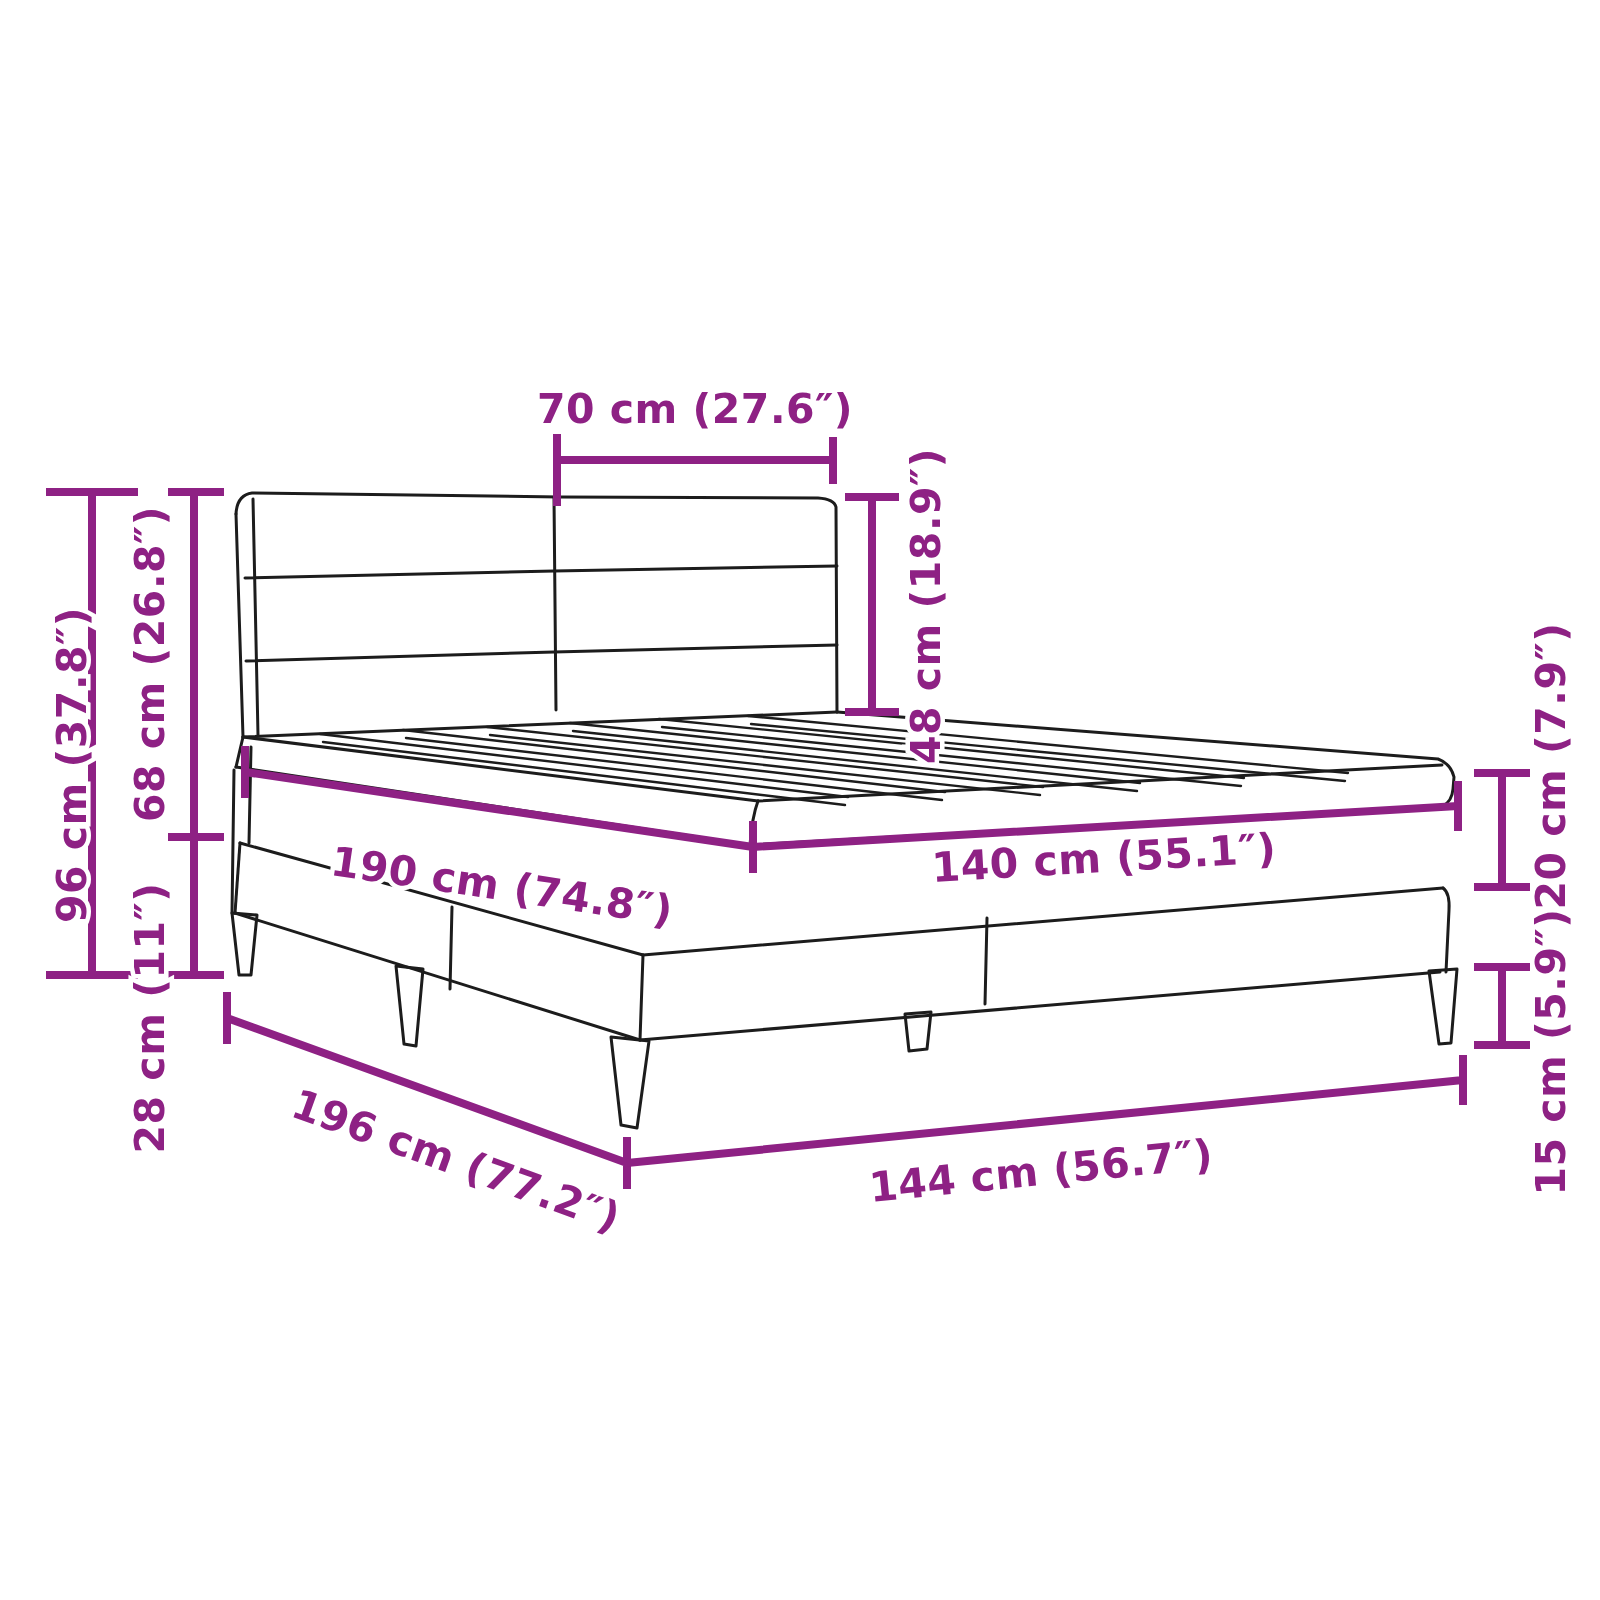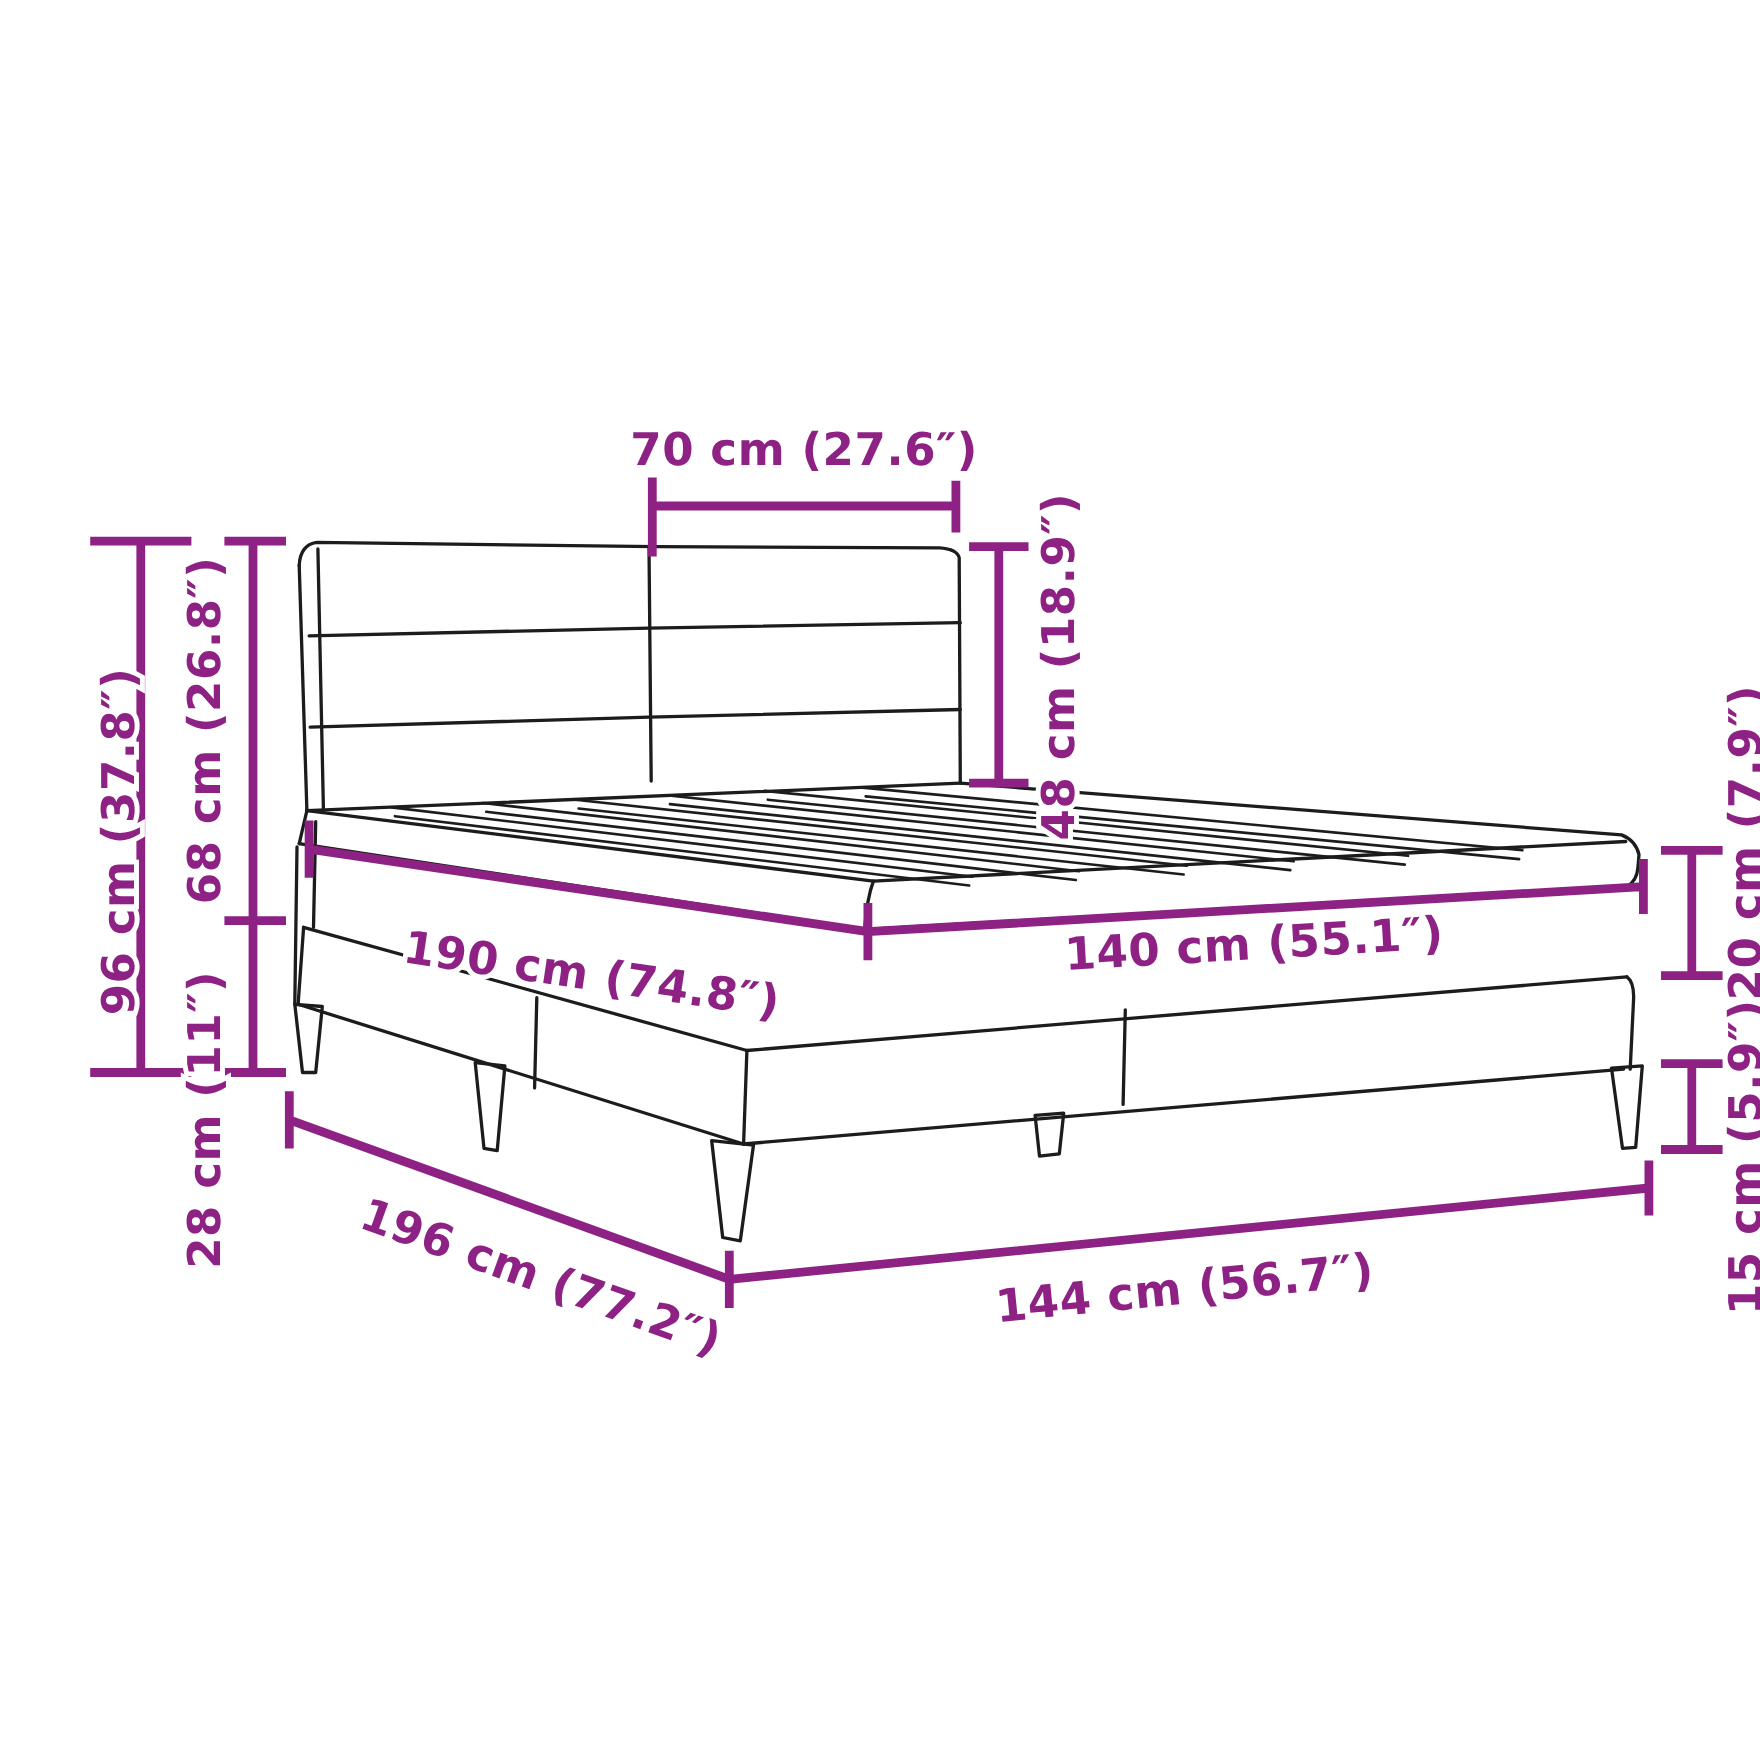--- a/index.html
+++ b/index.html
@@ -7,21 +7,21 @@
     --line:#1C1C1C;
     --bg:#FFFFFF;
   }
   html,body{margin:0;padding:0;}
   body{
     width:1600px;height:1600px;
     background:var(--bg);
     font-family:"DejaVu Sans","Liberation Sans",sans-serif;
     overflow:hidden;
   }
-  .stage{position:relative;width:1380px;height:1600px;margin-left:36px;}
+  .stage{position:relative;width:1380px;height:1600px;}
   svg{position:absolute;inset:0;}
   .bed-stroke{fill:none;stroke:var(--line);stroke-width:3;stroke-linecap:round;stroke-linejoin:round;}
   .bed-thin{fill:none;stroke:var(--line);stroke-width:2.4;stroke-linecap:round;}
   .dim{fill:none;stroke:var(--accent);stroke-width:8;stroke-linecap:butt;}
   .dim-label{
     font-family:"DejaVu Sans","Liberation Sans",sans-serif;
     font-size:41px;font-weight:bold;
     fill:var(--accent);
     stroke:#ffffff;stroke-width:9;paint-order:stroke;
     text-anchor:middle;dominant-baseline:central;

